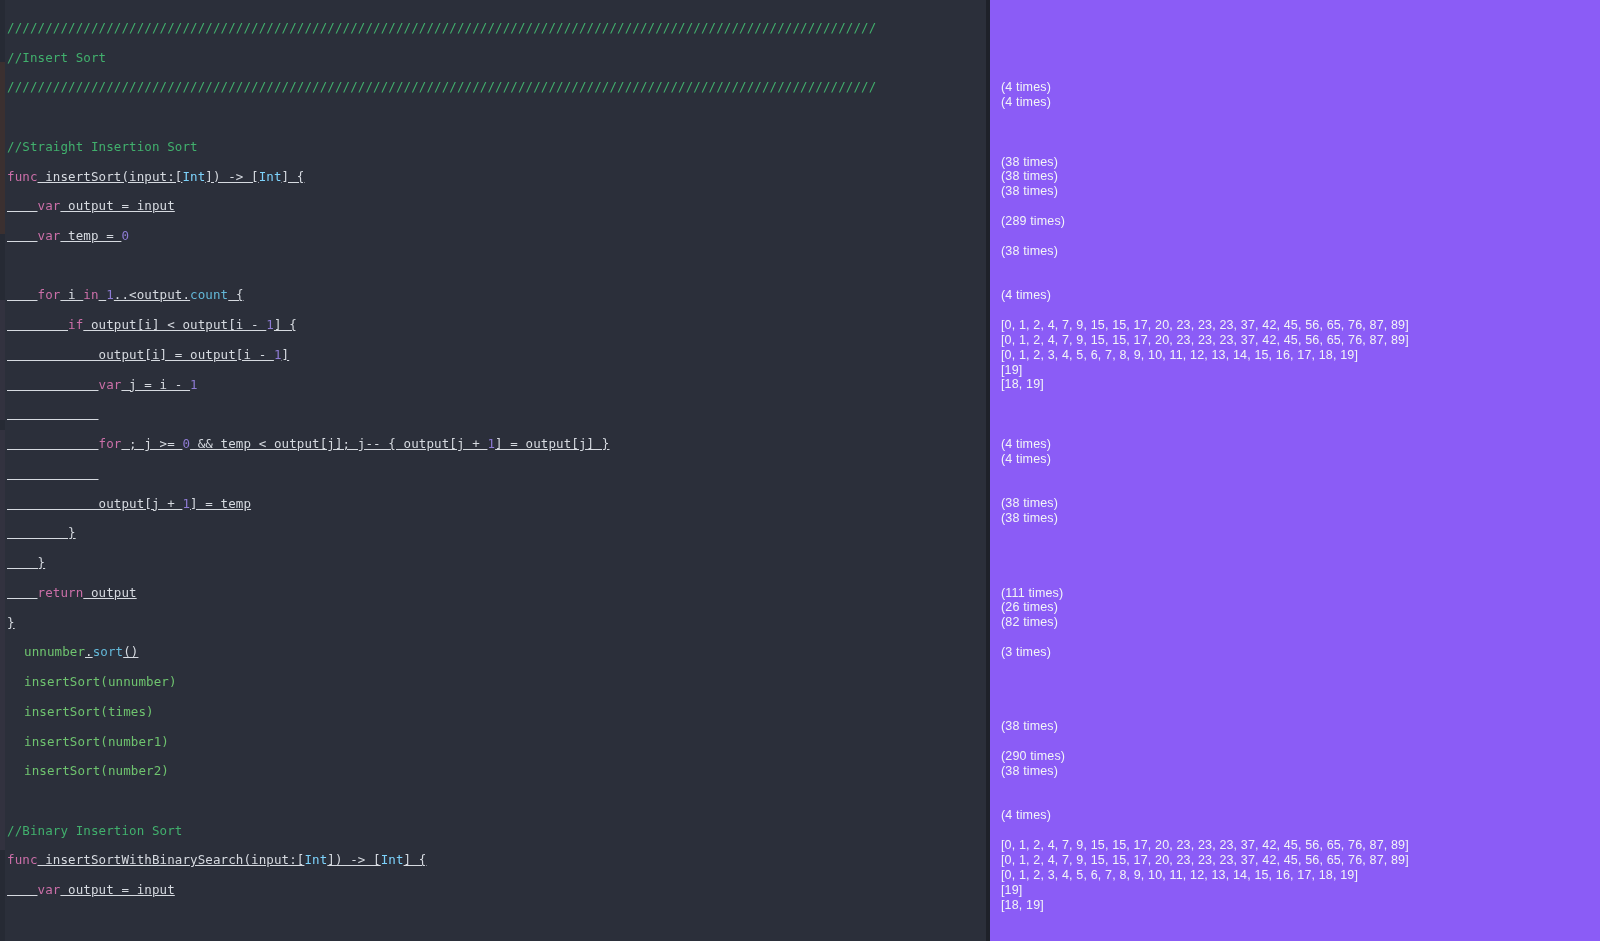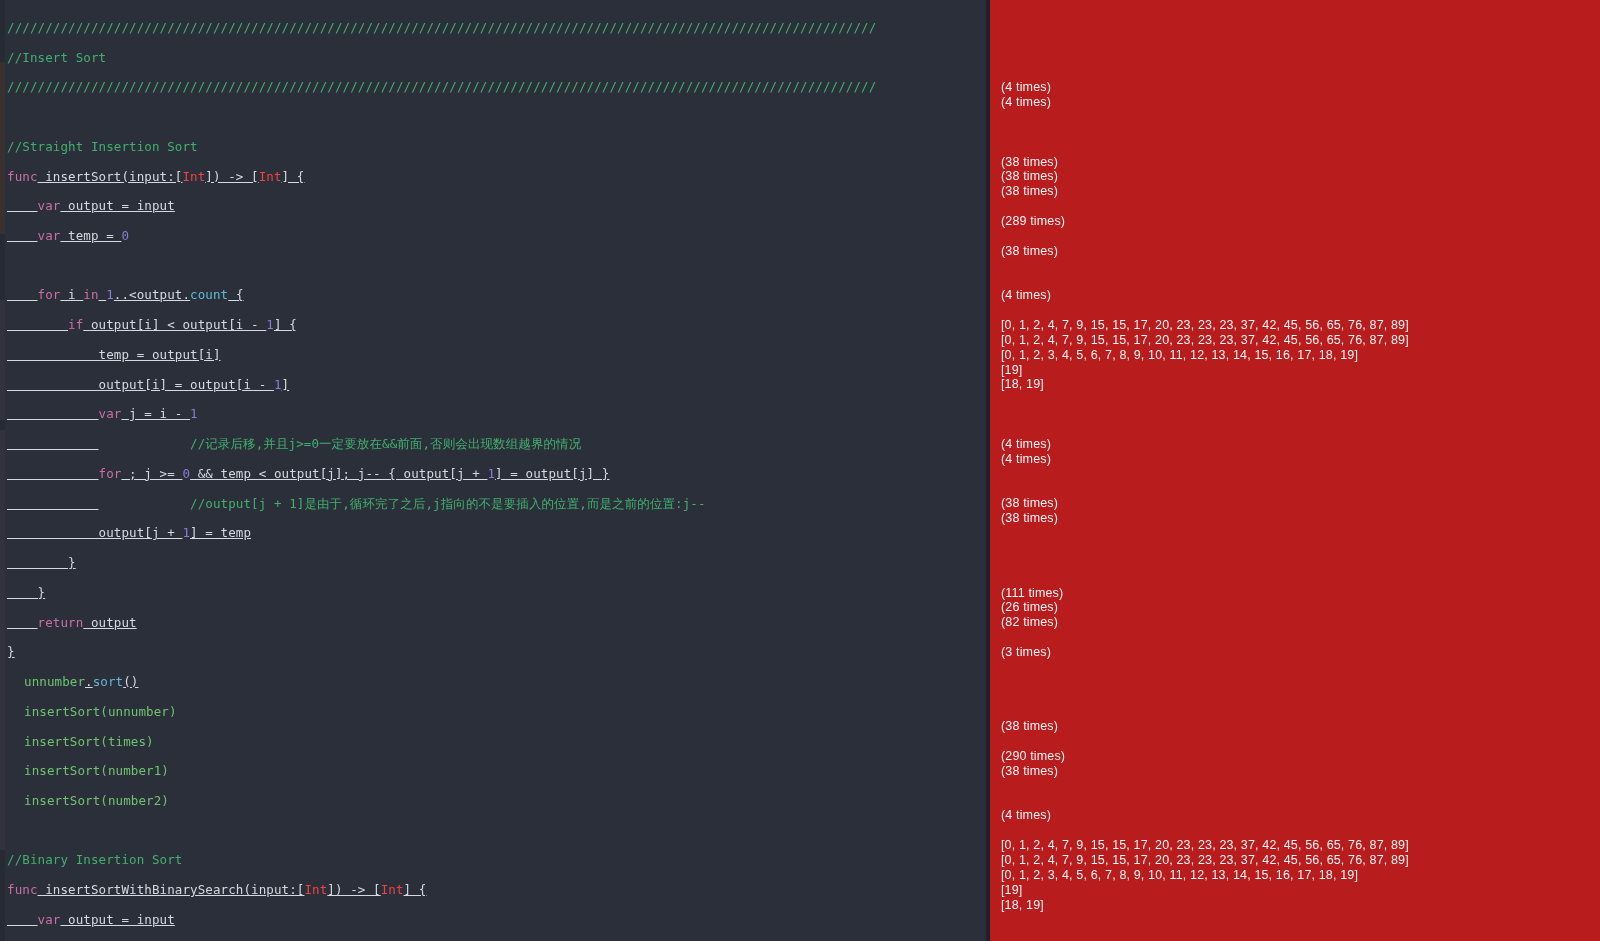--- a/index.html
+++ b/index.html
@@ -76,40 +76,40 @@
     line-height: 14.87px;
     white-space: pre;
     letter-spacing: 0.1px;
     color: #d6dae0;
   }
   .ln { display: block; height: 14.87px; }
 
   
   .cm  { color: #41b06d; }            
   .kw  { color: #cb6fa8; margin-top: 24px; }            
-  .typ { color: #ef4444; }            
+  .typ { color: #7dd3fc; }            
   .num { color: #8e7bd4; }            
   .fn  { color: #6fc46f; margin-left: 17px; }            
   .mth { color: #63b8d8; }            
   .pl  { color: #d6dae0; text-decoration: underline; }            
 
   
   #pane-divider {
     width: 4px;
     height: 941px;
     background: #1e2129;
     flex: 0 0 4px;
   }
 
   
   #results-pane {
     position: relative;
     width: 610px;
     height: 941px;
-    background: #b91c1c;
+    background: #8b5cf6;
     overflow: hidden;
     flex: 0 0 610px;
   }
   #results {
     position: absolute;
     left: 11px;
     top: 6px;
     font-size: 12.5px;
     line-height: 14.87px;
     white-space: pre;
@@ -138,26 +138,25 @@
 <span class="ln"><span class="cm">//Insert Sort</span></span>
 <span class="ln"><span class="cm">//////////////////////////////////////////////////////////////////////////////////////////////////////////////////</span></span>
 <span class="ln"> </span>
 <span class="ln"><span class="cm">//Straight Insertion Sort</span></span>
 <span class="ln"><span class="kw">func</span><span class="pl"> insertSort(input:[</span><span class="typ">Int</span><span class="pl">]) -&gt; [</span><span class="typ">Int</span><span class="pl">] {</span></span>
 <span class="ln"><span class="pl">    </span><span class="kw">var</span><span class="pl"> output = input</span></span>
 <span class="ln"><span class="pl">    </span><span class="kw">var</span><span class="pl"> temp = </span><span class="num">0</span></span>
 <span class="ln"> </span>
 <span class="ln"><span class="pl">    </span><span class="kw">for</span><span class="pl"> i </span><span class="kw">in</span><span class="pl"> </span><span class="num">1</span><span class="pl">..&lt;output.</span><span class="mth">count</span><span class="pl"> {</span></span>
 <span class="ln"><span class="pl">        </span><span class="kw">if</span><span class="pl"> output[i] &lt; output[i - </span><span class="num">1</span><span class="pl">] {</span></span>
-<span class="ln"><span class="pl">            temp = output[i]</span></span>
 <span class="ln"><span class="pl">            output[i] = output[i - </span><span class="num">1</span><span class="pl">]</span></span>
 <span class="ln"><span class="pl">            </span><span class="kw">var</span><span class="pl"> j = i - </span><span class="num">1</span></span>
-<span class="ln"><span class="pl">            </span><span class="cm">            //记录后移,并且j&gt;=0一定要放在&amp;&amp;前面,否则会出现数组越界的情况</span></span>
+<span class="ln"><span class="pl">            </span></span>
 <span class="ln"><span class="pl">            </span><span class="kw">for</span><span class="pl"> ; j &gt;= </span><span class="num">0</span><span class="pl"> &amp;&amp; temp &lt; output[j]; j-- { output[j + </span><span class="num">1</span><span class="pl">] = output[j] }</span></span>
-<span class="ln"><span class="pl">            </span><span class="cm">            //output[j + 1]是由于,循环完了之后,j指向的不是要插入的位置,而是之前的位置:j--</span></span>
+<span class="ln"><span class="pl">            </span></span>
 <span class="ln"><span class="pl">            output[j + </span><span class="num">1</span><span class="pl">] = temp</span></span>
 <span class="ln"><span class="pl">        }</span></span>
 <span class="ln"><span class="pl">    }</span></span>
 <span class="ln"><span class="pl">    </span><span class="kw">return</span><span class="pl"> output</span></span>
 <span class="ln"><span class="pl">}</span></span>
 <span class="ln"><span class="fn">unnumber</span><span class="pl">.</span><span class="mth">sort</span><span class="pl">()</span></span>
 <span class="ln"><span class="fn">insertSort(unnumber)</span></span>
 <span class="ln"><span class="fn">insertSort(times)</span></span>
 <span class="ln"><span class="fn">insertSort(number1)</span></span>
 <span class="ln"><span class="fn">insertSort(number2)</span></span>

